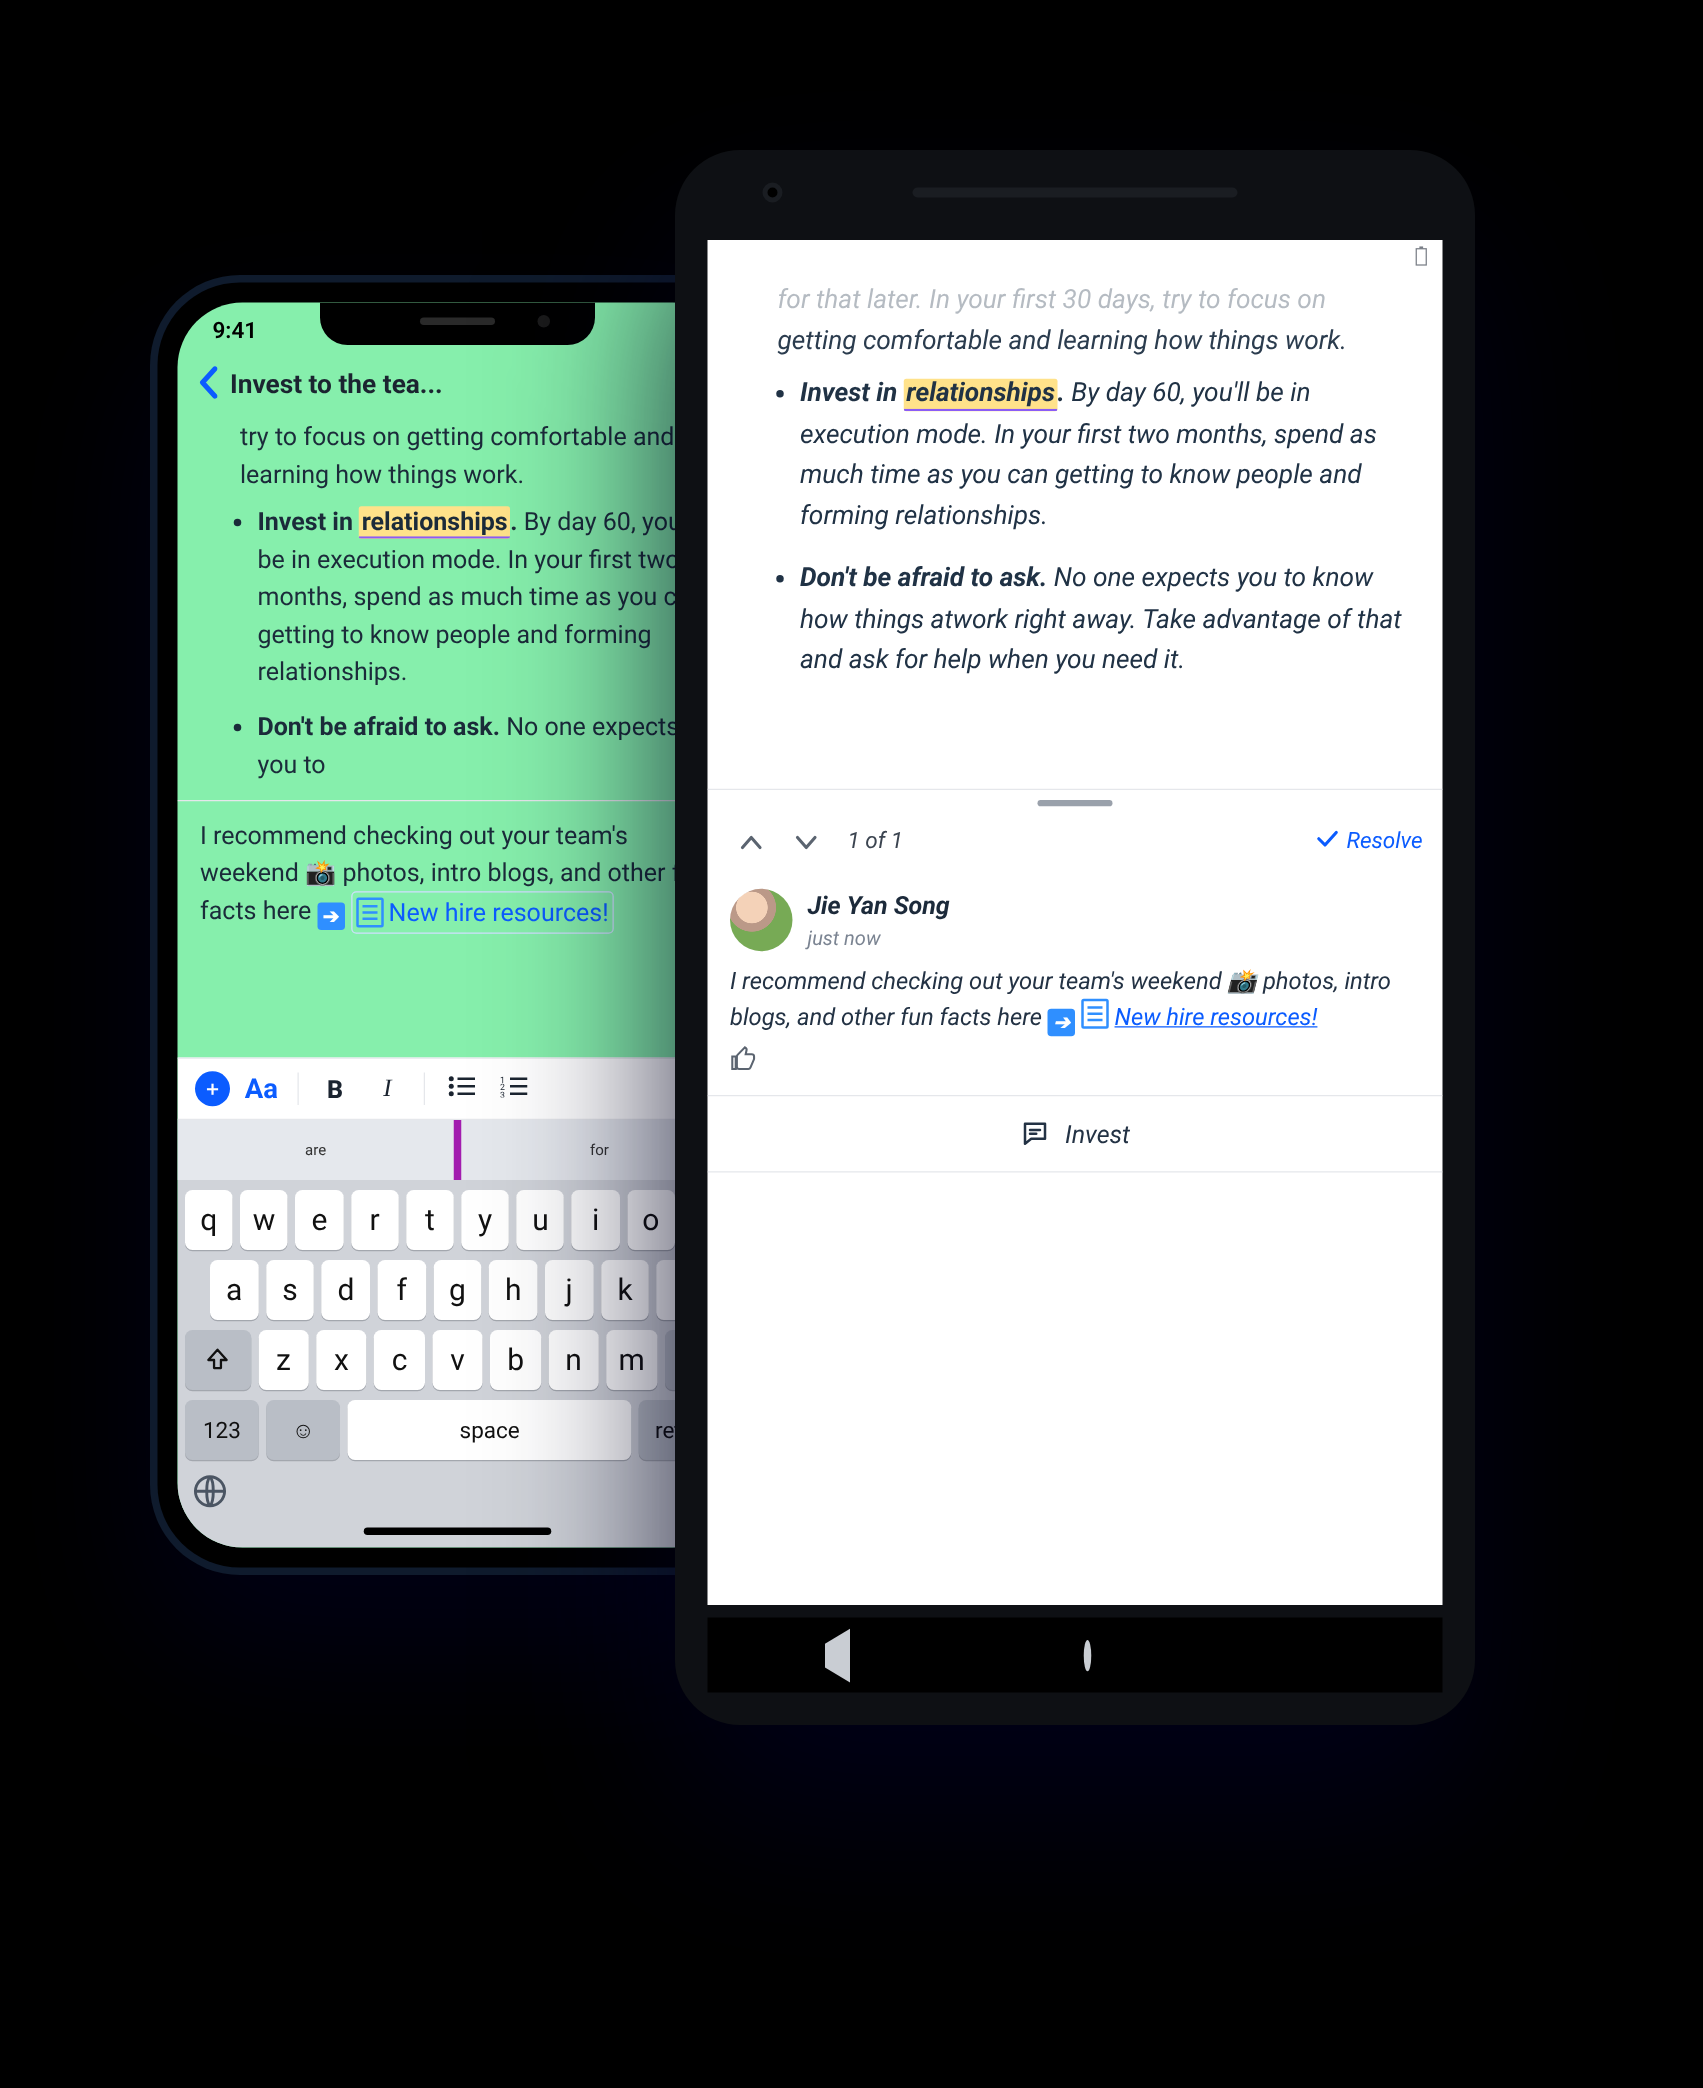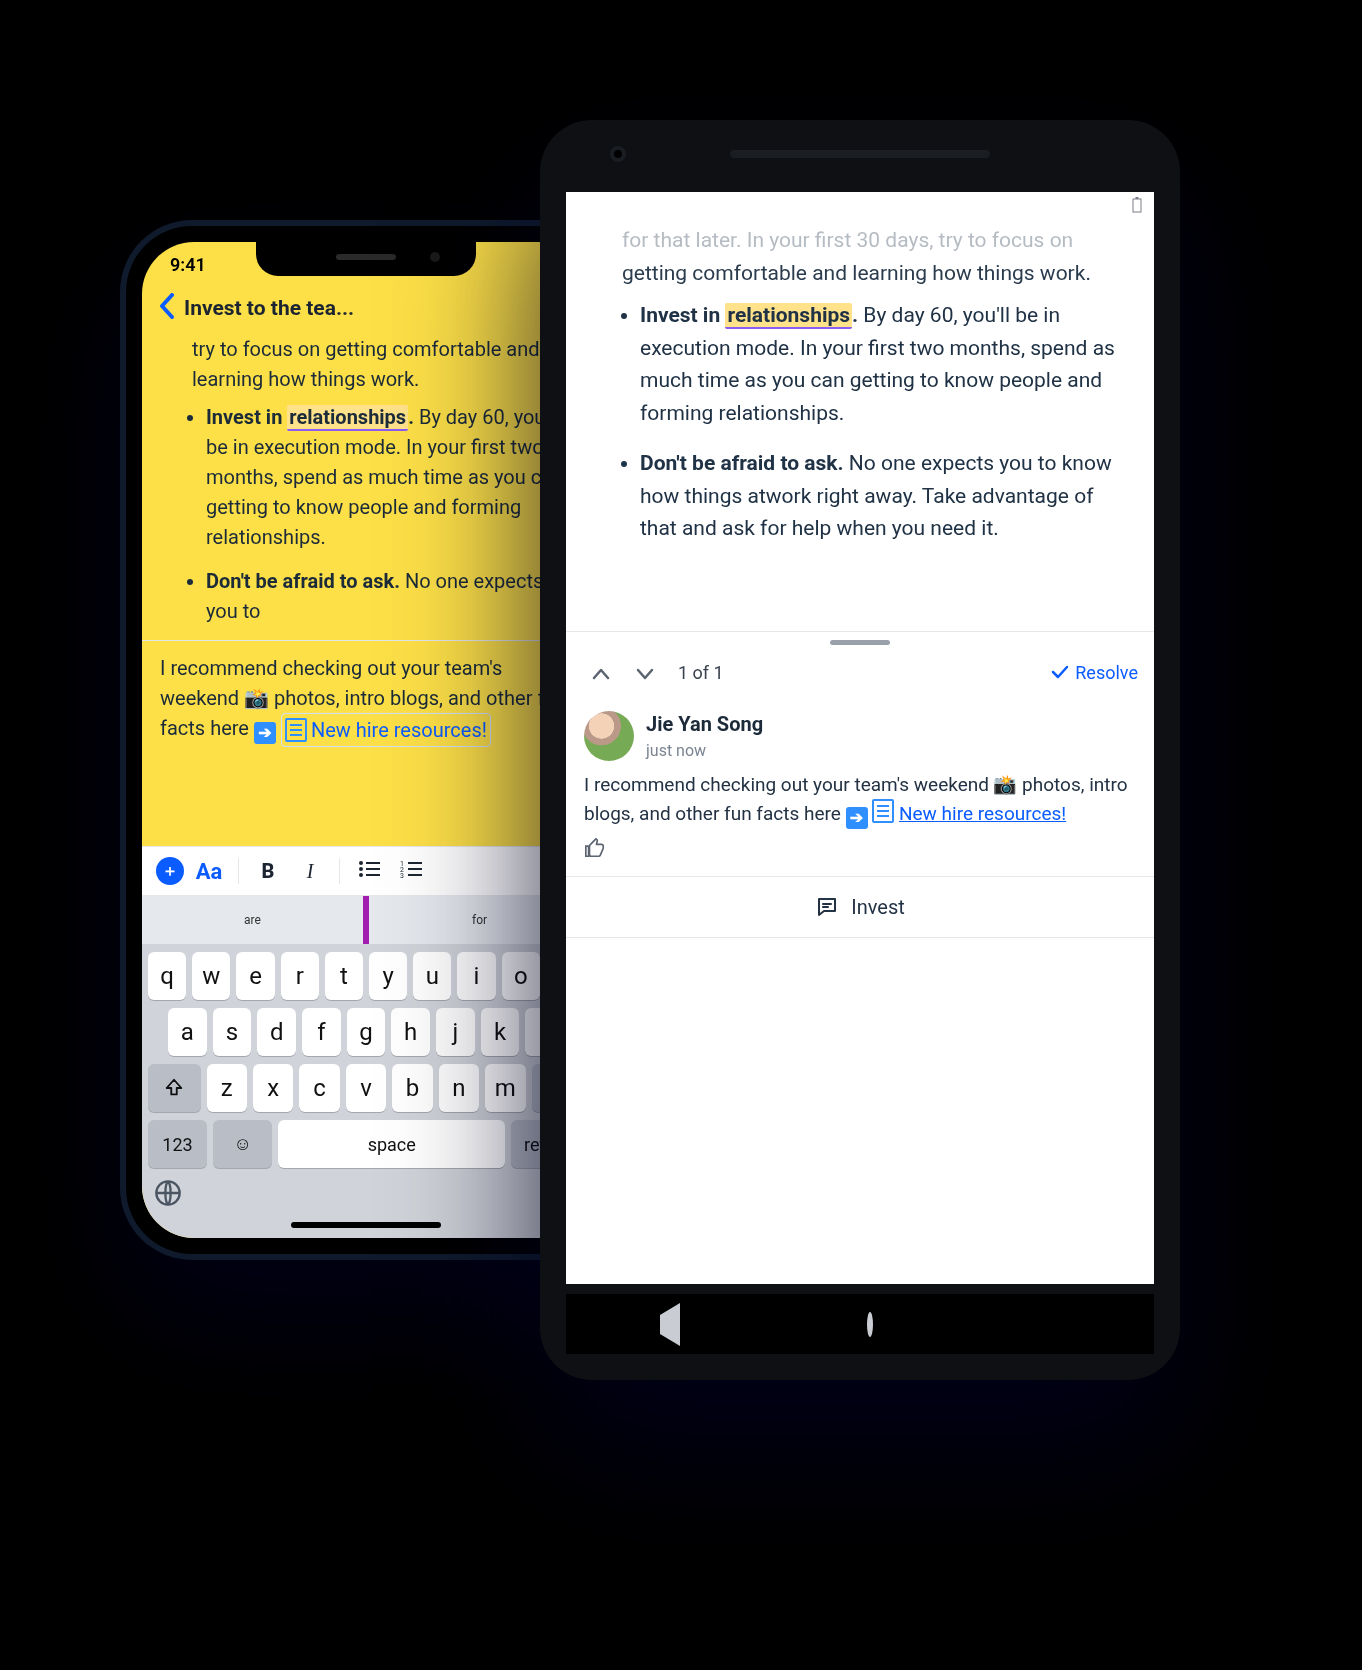--- a/index.html
+++ b/index.html
@@ -31,21 +31,21 @@
   }
   .iphone .bezel {
     position: absolute;
     left: 6px; right: 6px; top: 6px; bottom: 6px;
     background: #000;
     border-radius: 66px;
   }
   .iphone .screen {
     position: absolute;
     left: 22px; right: 22px; top: 22px; bottom: 22px;
-    background: #fde047;
+    background: #86efac;
     border-radius: 52px;
     overflow: hidden;
   }
   .iphone .notch {
     position: absolute;
     top: 0;
     left: 50%;
     transform: translateX(-50%);
     width: 220px;
     height: 34px;
@@ -170,20 +170,21 @@
     position:absolute; top: 26px; left: 0; right: 0; height: 16px;
   }
   .android .top-hw .cam { position:absolute; left: 70px; top: 0; width: 16px; height:16px; border-radius:50%; background:#000; border:4px solid #1a1d22; box-sizing:border-box; }
   .android .top-hw .speaker { position:absolute; left: 50%; transform:translateX(-50%); top:4px; width:260px; height:8px; border-radius:4px; background:#1a1d22; }
 
   .android .screen {
     position: absolute;
     left: 26px; right: 26px; top: 72px; bottom: 96px;
     background: #fff;
     overflow: hidden;
+    font-style: italic;
   }
   .android .navbar {
     position: absolute; left: 26px; right: 26px; bottom: 26px; height: 60px;
     background: #000;
     display:flex; align-items:center; justify-content:space-around;
     color: #c9cdd3;
   }
   .nav-tri {
     width: 0; height: 0;
     border-top: 12px solid transparent;

